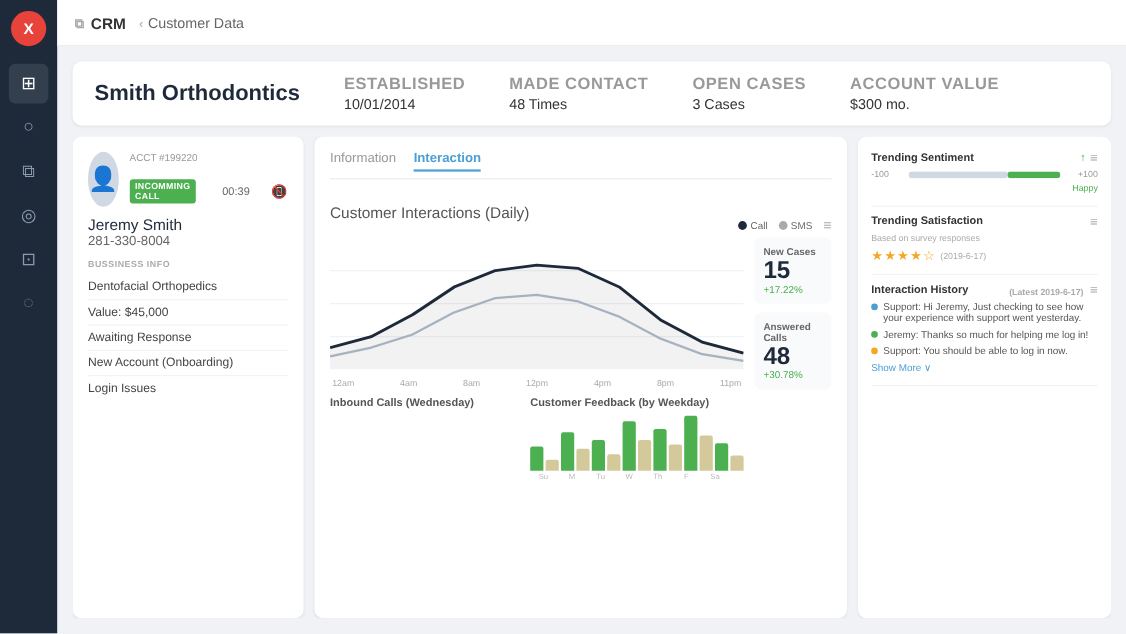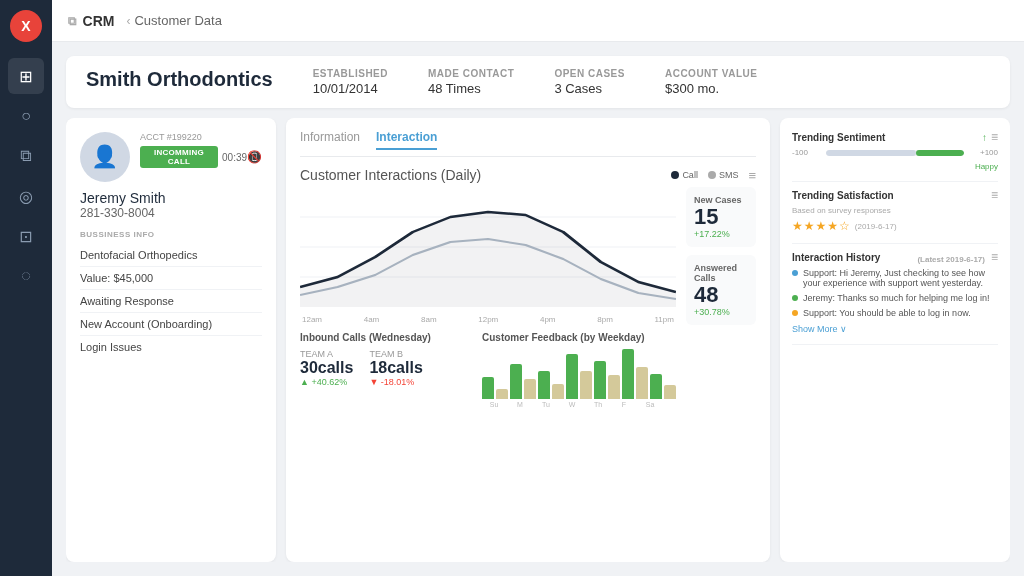--- a/index.html
+++ b/index.html
@@ -60,27 +60,28 @@
       flex-direction: column;
       gap: 10px;
     }
 
     
     .account-header {
       background: #fff;
       border-radius: 8px;
       padding: 12px 20px;
       display: flex;
+      align-items: center;
       gap: 40px;
       box-shadow: 0 1px 3px rgba(0,0,0,0.06);
       flex-shrink: 0;
     }
     .account-name { font-size: 20px; font-weight: 700; color: #1e2a3a; min-width: 180px; }
     .account-stat { display: flex; flex-direction: column; align-items: flex-start; }
-    .stat-label { font-size: 10px; text-transform: uppercase; color: #999; letter-spacing: 0.5px; font-weight: 600; }
+    .stat-label { font-size: 15px; text-transform: uppercase; color: #999; letter-spacing: 0.5px; font-weight: 600; }
     .stat-value { font-size: 13px; color: #333; font-weight: 500; margin-top: 2px; }
 
     
     .three-col {
       flex: 1;
       display: flex;
       gap: 10px;
       overflow: hidden;
     }
 
@@ -138,21 +139,21 @@
       flex-direction: column;
     }
     .tabs { display: flex; gap: 16px; margin-bottom: 10px; border-bottom: 1px solid #e8eaed; padding-bottom: 6px; }
     .tab { font-size: 12px; color: #999; cursor: pointer; padding-bottom: 4px; }
     .tab.active { color: #4a9fd4; border-bottom: 2px solid #4a9fd4; font-weight: 600; }
 
     
     .chart-section { flex: 1; overflow: hidden; display: flex; flex-direction: column; }
     .chart-header { display: flex; align-items: center; justify-content: space-between; margin-bottom: 4px; }
     .chart-title { font-size: 14px; color: #555; font-weight: 400; }
-    .chart-legend { display: flex; gap: 10px; align-items: center; }
+    .chart-legend { display: flex; gap: 10px; align-items: center; margin-top: 24px; }
     .legend-item { display: flex; align-items: center; gap: 3px; font-size: 9px; color: #666; }
     .legend-dot { width: 8px; height: 8px; border-radius: 50%; }
     .legend-dot.call { background: #1e2a3a; }
     .legend-dot.sms { background: #aaa; }
 
     .chart-area {
       height: 120px;
       position: relative;
       margin-bottom: 8px;
     }
@@ -275,21 +276,21 @@
       </div>
     </div>
 
     <div class="three-col">
 
       <div class="left-panel">
         <div class="contact-header">
           <div class="contact-avatar">👤</div>
           <div class="contact-meta">
             <div class="acct-num">ACCT #199220</div>
-            <div style="display:flex;align-items:center;gap:0;margin-top:2px;text-align:center;">
+            <div style="display:flex;align-items:center;gap:20px;margin-top:13px;">
               <span class="incoming-badge">INCOMMING CALL</span>
               <span class="call-timer">00:39</span>
               <span style="color:#e8433a;font-size:12px;">📵</span>
             </div>
           </div>
         </div>
         <div class="contact-name">Jeremy Smith</div>
         <div class="contact-phone">281-330-8004</div>
         <div class="biz-label">BUSSINESS INFO</div>
         <div class="biz-item">Dentofacial Orthopedics</div>
@@ -343,32 +344,20 @@
                 <span>8am</span>
                 <span>12pm</span>
                 <span>4pm</span>
                 <span>8pm</span>
                 <span>11pm</span>
               </div>
 
               <div class="bottom-charts">
                 <div class="mini-chart">
                   <div class="mini-chart-title">Inbound Calls (Wednesday)</div>
-                  <div class="inbound-stats">
-                    <div class="inbound-stat">
-                      <div class="inbound-team">Team A</div>
-                      <div class="inbound-val">30calls</div>
-                      <div class="inbound-change up">▲ +40.62%</div>
-                    </div>
-                    <div class="inbound-stat">
-                      <div class="inbound-team">Team B</div>
-                      <div class="inbound-val">18calls</div>
-                      <div class="inbound-change down">▼ -18.01%</div>
-                    </div>
-                  </div>
                 </div>
                 <div class="mini-chart">
                   <div class="mini-chart-title">Customer Feedback (by Weekday)</div>
                   <div class="bar-chart-area">
                     <div class="bar" style="height:22px;width:12px;background:#4caf50;"></div>
                     <div class="bar" style="height:10px;width:12px;background:#d4c99a;"></div>
                     <div class="bar" style="height:35px;width:12px;background:#4caf50;"></div>
                     <div class="bar" style="height:20px;width:12px;background:#d4c99a;"></div>
                     <div class="bar" style="height:28px;width:12px;background:#4caf50;"></div>
                     <div class="bar" style="height:15px;width:12px;background:#d4c99a;"></div>

